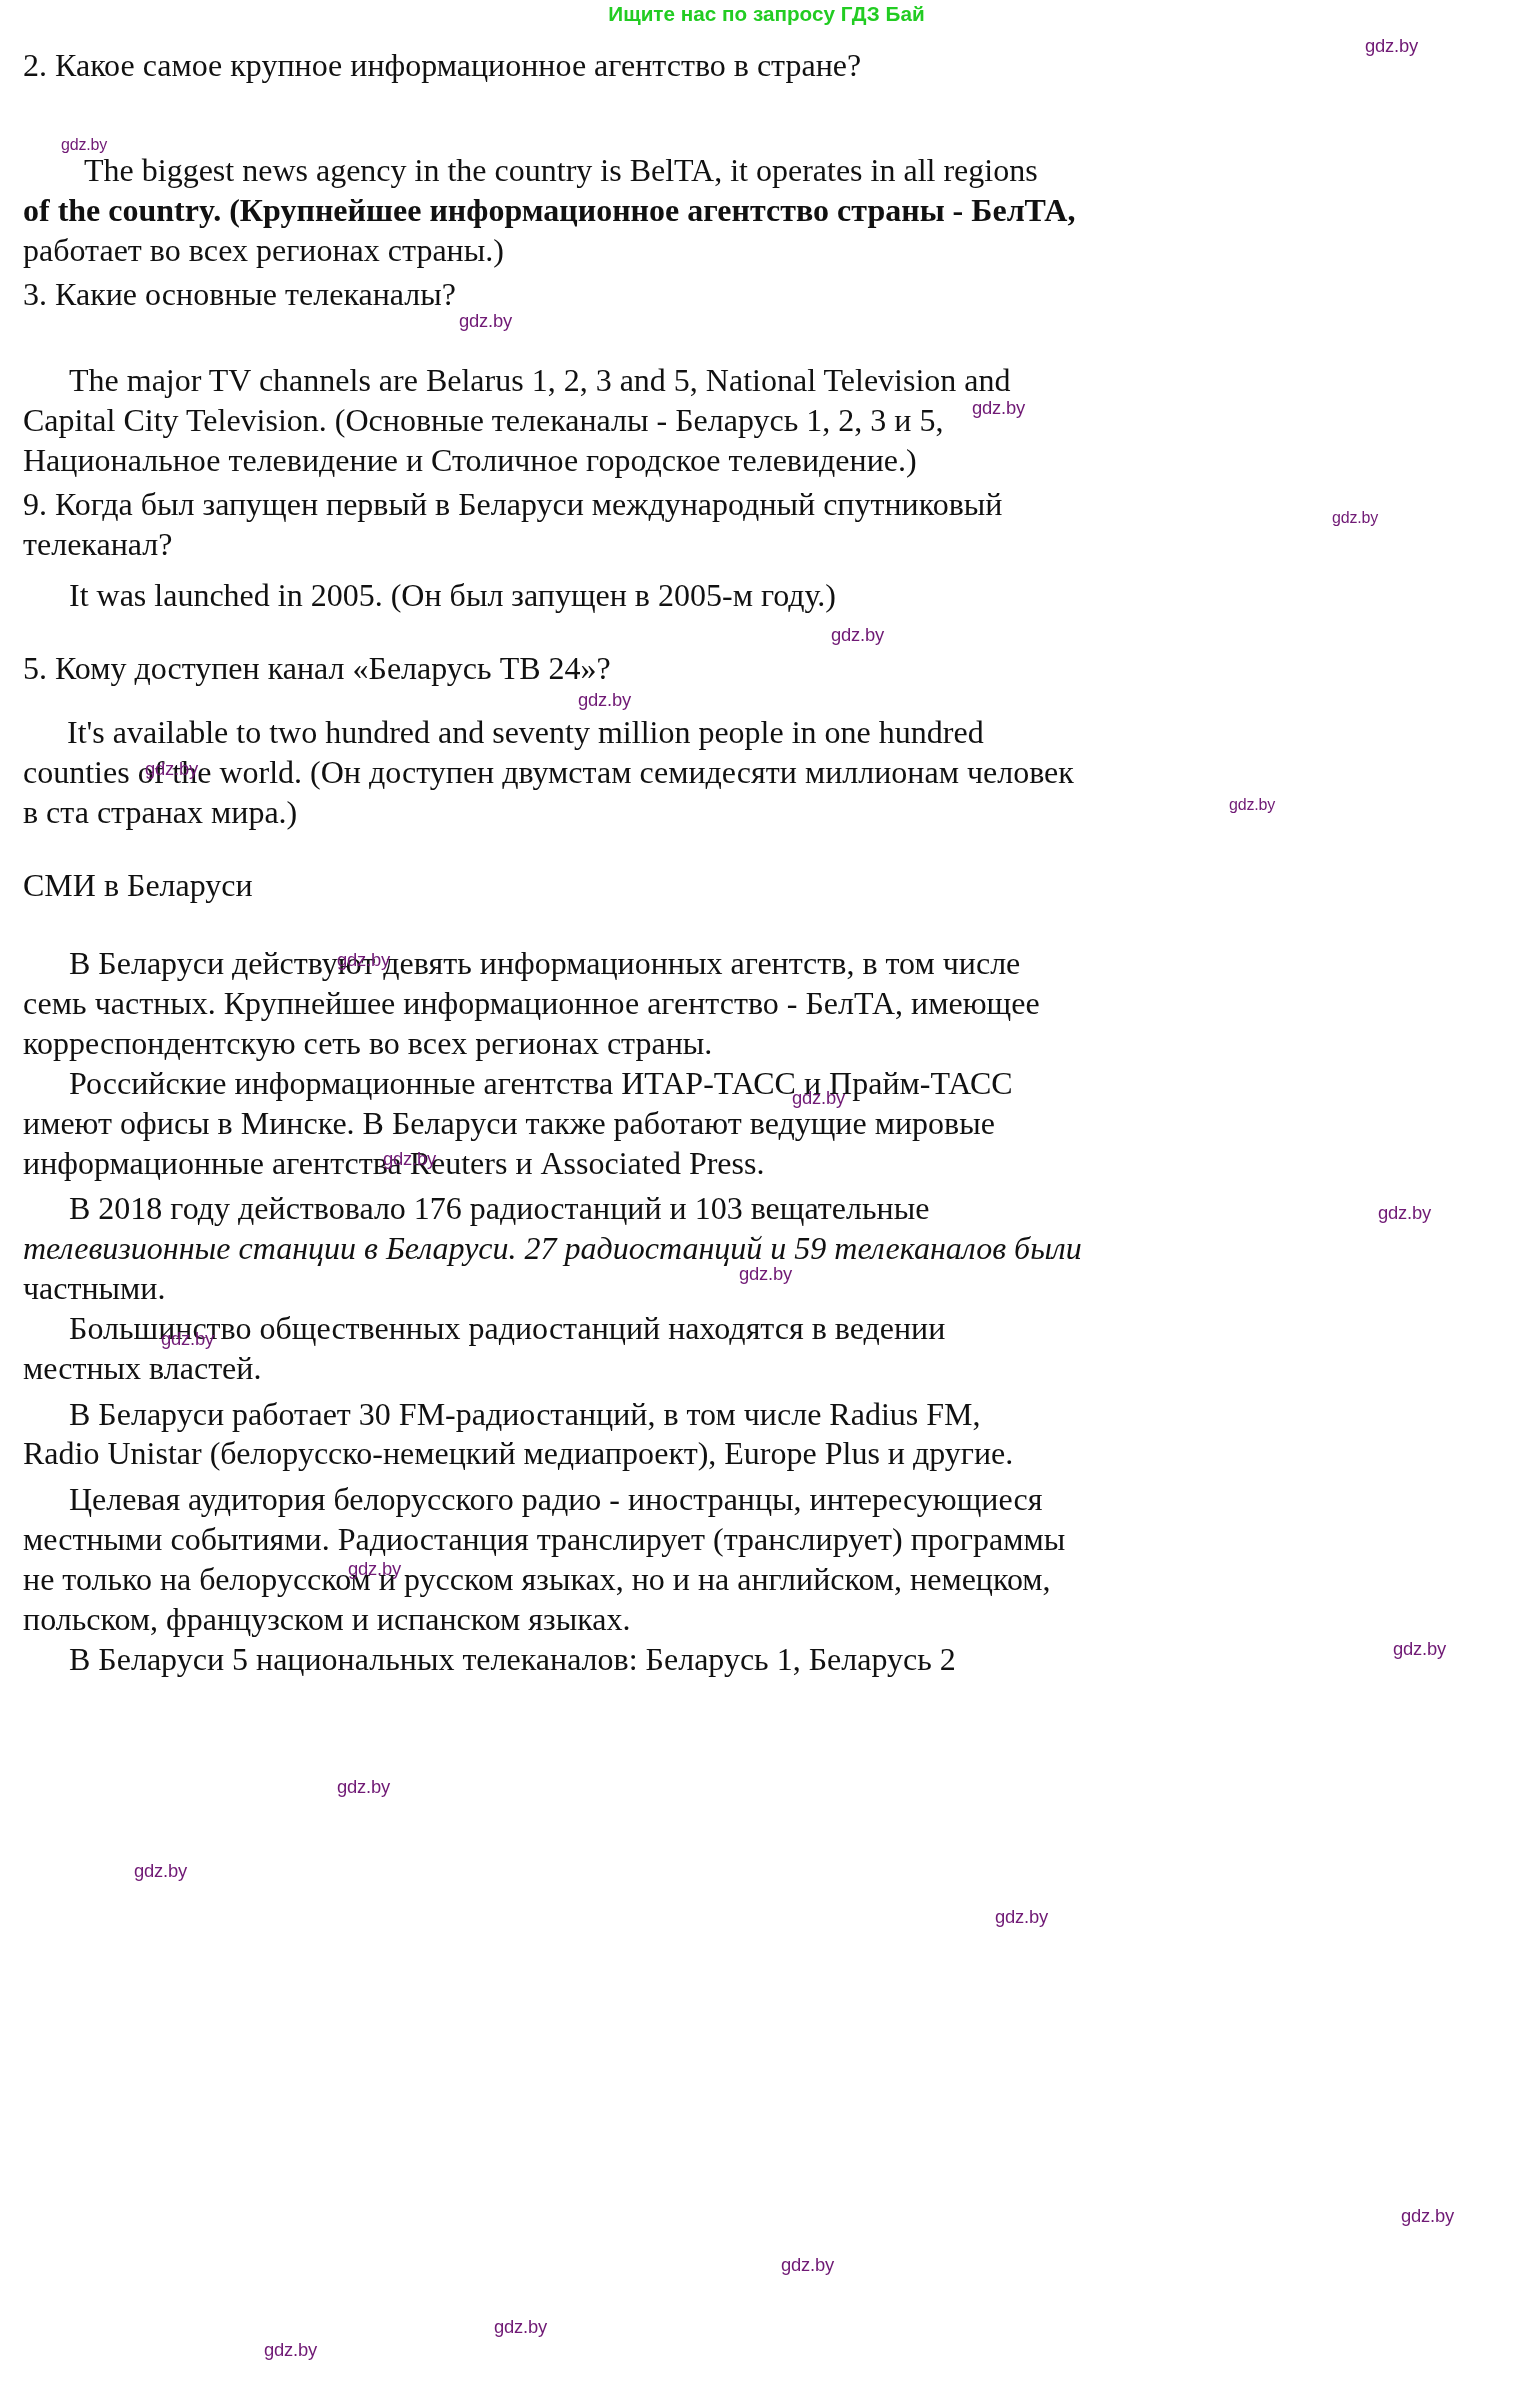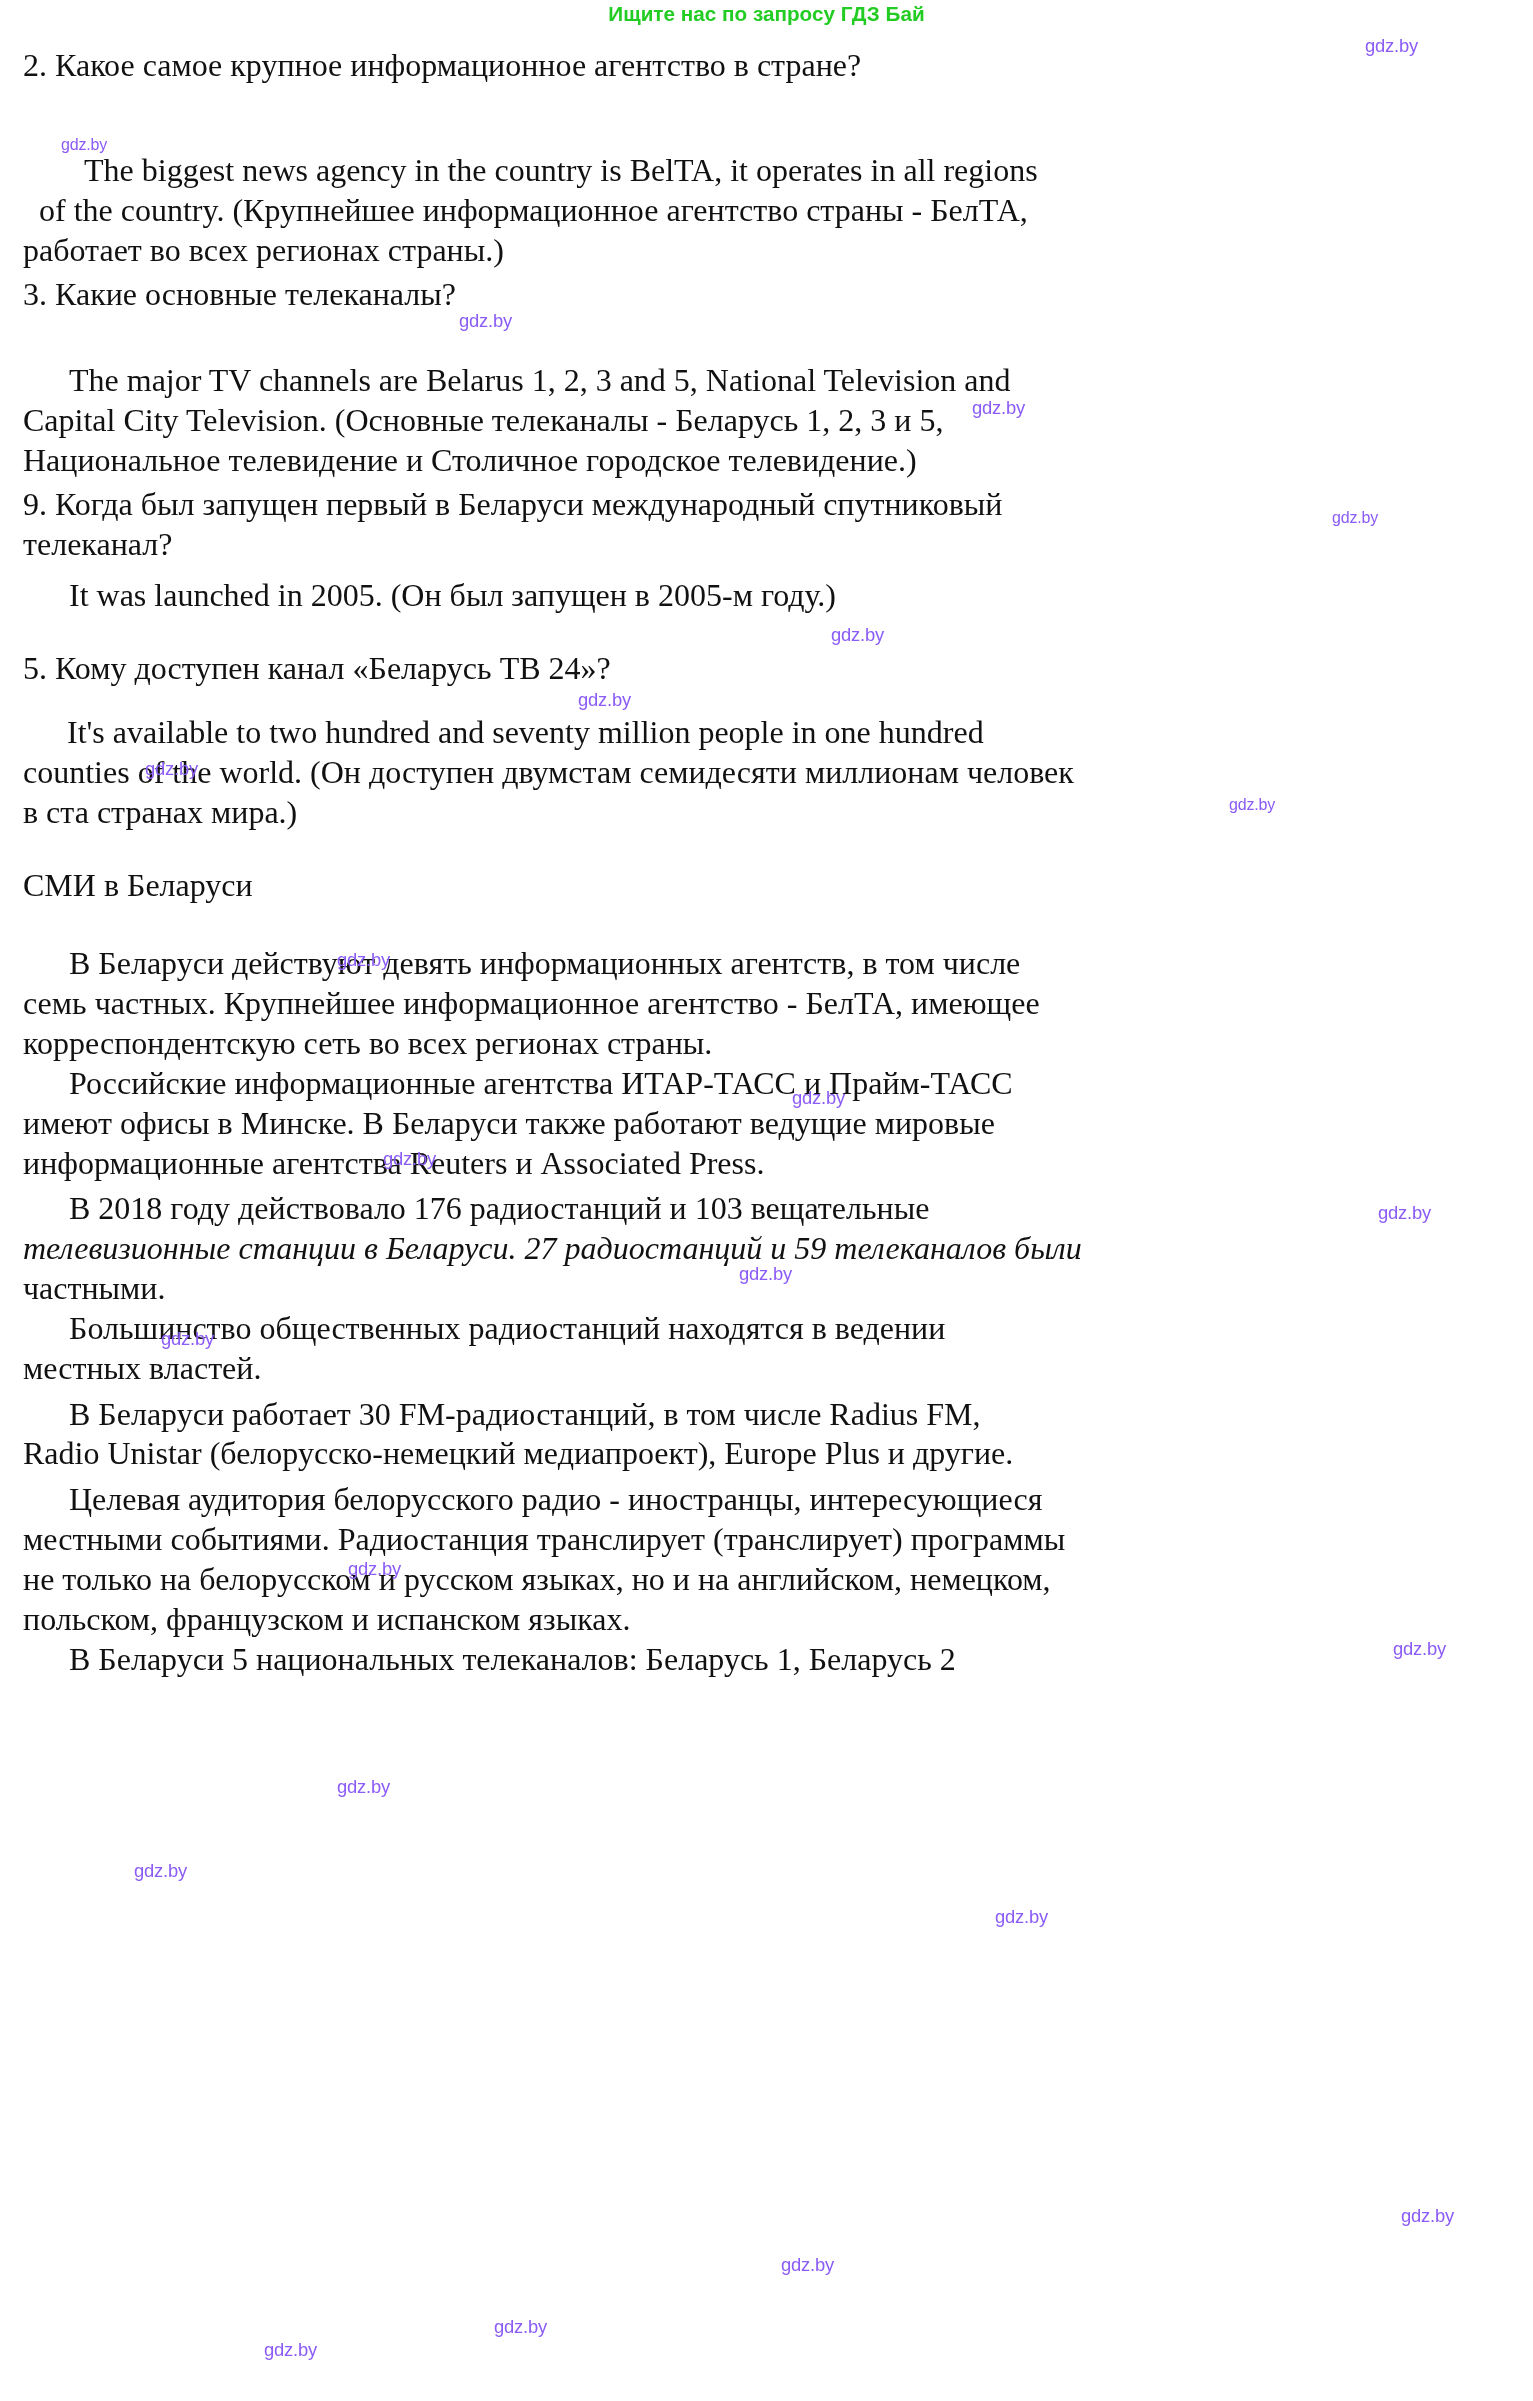--- a/index.html
+++ b/index.html
@@ -59,21 +59,21 @@
   }
 
   .q-line { font-size: 32px; }
 
   
   .wm {
     position: absolute;
     font-family: "Liberation Sans", "DejaVu Sans", sans-serif;
     font-size: 18.4px;
     font-weight: normal;
-    color: #8b5cf6;
+    color: #701a75;
     white-space: nowrap;
     z-index: 5;
     letter-spacing: -0.2px;
   }
   .wm.sm { font-size: 16px; }
 
   
   .footer-brand {
     position: absolute;
     left: 0;
@@ -116,21 +116,21 @@
   <div class="wm" style="left:995px; top:1906px;">gdz.by</div>
   <div class="wm" style="left:1401px; top:2205px;">gdz.by</div>
   <div class="wm" style="left:781px; top:2254px;">gdz.by</div>
   <div class="wm" style="left:494px;  top:2316px;">gdz.by</div>
   <div class="wm" style="left:264px;  top:2339px;">gdz.by</div>
 
   <div class="content">
 
     <div class="line q-line" style="left:0px;   top:13.8px;">2. Какое самое крупное информационное агентство в стране?</div>
     <div class="line" style="left:61px;  top:119px;">The biggest news agency in the country is BelTA, it operates in all regions</div>
-    <div class="line" style="left:16px;   top:159px;">of the country. (Крупнейшее информационное агентство страны - БелТА,</div>
+    <div class="line" style="left:0px;   top:159px;font-weight:bold;">of the country. (Крупнейшее информационное агентство страны - БелТА,</div>
     <div class="line" style="left:0px;   top:199px;">работает во всех регионах страны.)</div>
 
     <div class="line q-line" style="left:0px;   top:243px;">3. Какие основные телеканалы?</div>
     <div class="line" style="left:46px;  top:329px;">The major TV channels are Belarus 1, 2, 3 and 5, National Television and</div>
     <div class="line" style="left:0px;   top:369px;">Capital City Television. (Основные телеканалы - Беларусь 1, 2, 3 и 5,</div>
     <div class="line" style="left:0px;   top:409px;">Национальное телевидение и Столичное городское телевидение.)</div>
 
     <div class="line q-line" style="left:0px;   top:453px;">9. Когда был запущен первый в Беларуси международный спутниковый</div>
     <div class="line q-line" style="left:0px;   top:493px;">телеканал?</div>
     <div class="line" style="left:46px;  top:544px;">It was launched in 2005. (Он был запущен в 2005-м году.)</div>

